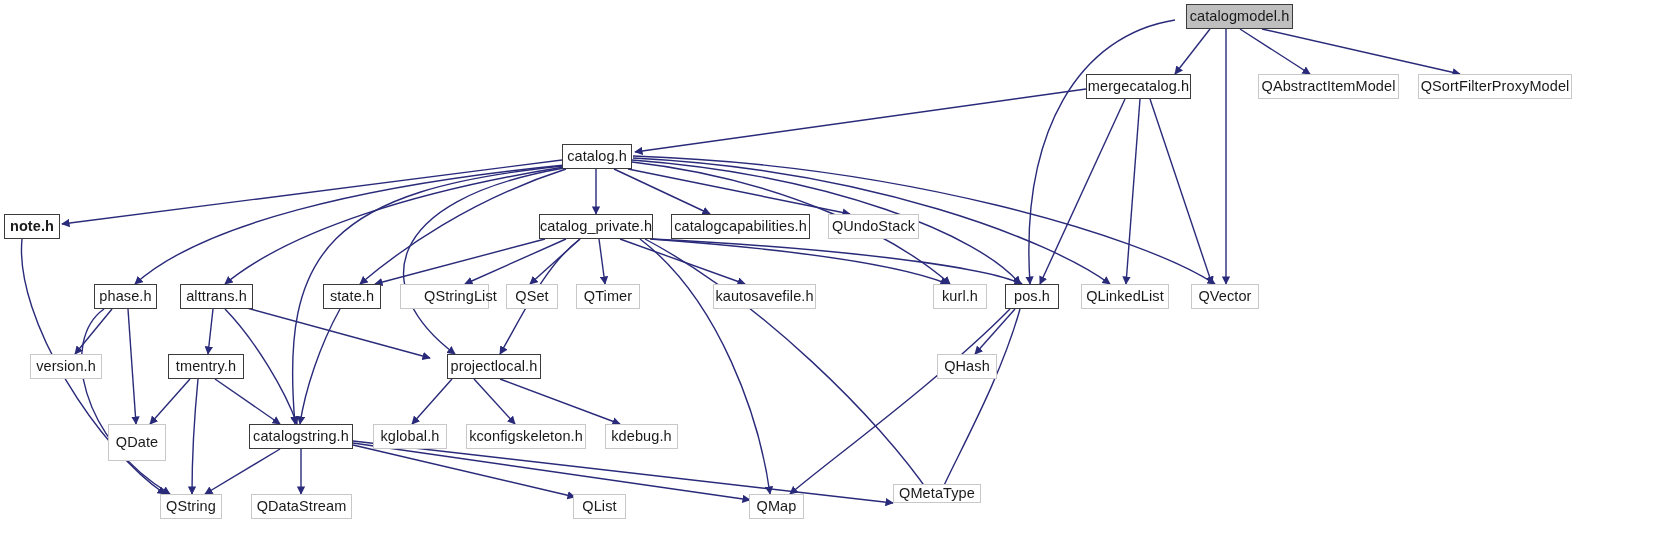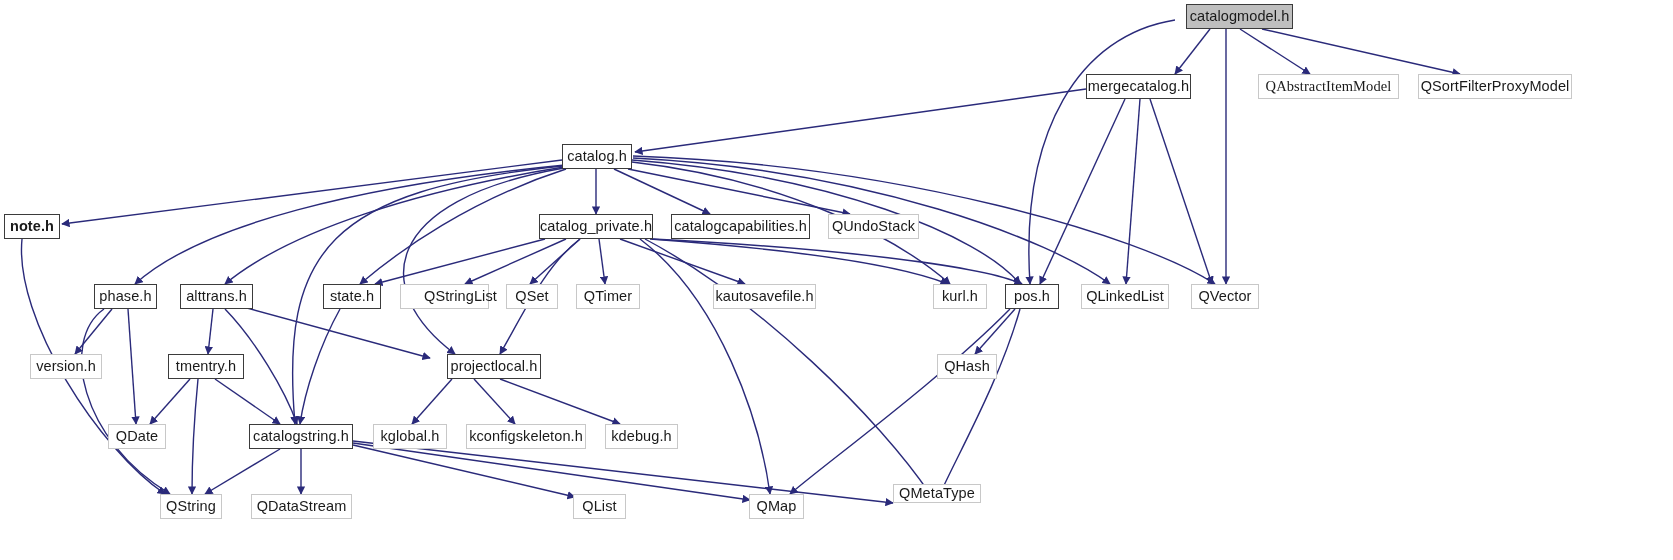--- a/index.html
+++ b/index.html
@@ -113,21 +113,21 @@
       </g>
   </svg>
 
   <div id="node-layer">
       <div class="node current" style="left: 1173px; top: 4px; width: 107px; height: 25px; margin-left: 13px;">
         <span>catalogmodel.h</span>
       </div>
       <div class="node local" style="left: 1086px; top: 74px; width: 105px; height: 25px;">
         <span>mergecatalog.h</span>
       </div>
-      <div class="node external" style="left: 1258px; top: 74px; width: 141px; height: 25px; font-family: Liberation Serif, serif;">
+      <div class="node external" style="left: 1258px; top: 74px; width: 141px; height: 25px;">
         <span>QAbstractItemModel</span>
       </div>
       <div class="node external" style="left: 1418px; top: 74px; width: 154px; height: 25px;">
         <span>QSortFilterProxyModel</span>
       </div>
       <div class="node local" style="left: 562px; top: 144px; width: 70px; height: 25px;">
         <span>catalog.h</span>
       </div>
       <div class="node local" style="left: 4px; top: 214px; width: 56px; height: 25px; font-weight: bold;">
         <span>note.h</span>
@@ -179,21 +179,21 @@
       </div>
       <div class="node local" style="left: 168px; top: 354px; width: 76px; height: 25px;">
         <span>tmentry.h</span>
       </div>
       <div class="node local" style="left: 422px; top: 354px; width: 94px; height: 25px; margin-left: 25px;">
         <span>projectlocal.h</span>
       </div>
       <div class="node external" style="left: 937px; top: 354px; width: 60px; height: 25px;">
         <span>QHash</span>
       </div>
-      <div class="node external" style="left: 108px; top: 424px; width: 58px; height: 25px;">
+      <div class="node external" style="left: 108px; top: 424px; width: 58px; height: 37px;">
         <span>QDate</span>
       </div>
       <div class="node local" style="left: 249px; top: 424px; width: 104px; height: 25px;">
         <span>catalogstring.h</span>
       </div>
       <div class="node external" style="left: 373px; top: 424px; width: 74px; height: 25px;">
         <span>kglobal.h</span>
       </div>
       <div class="node external" style="left: 466px; top: 424px; width: 120px; height: 25px;">
         <span>kconfigskeleton.h</span>

